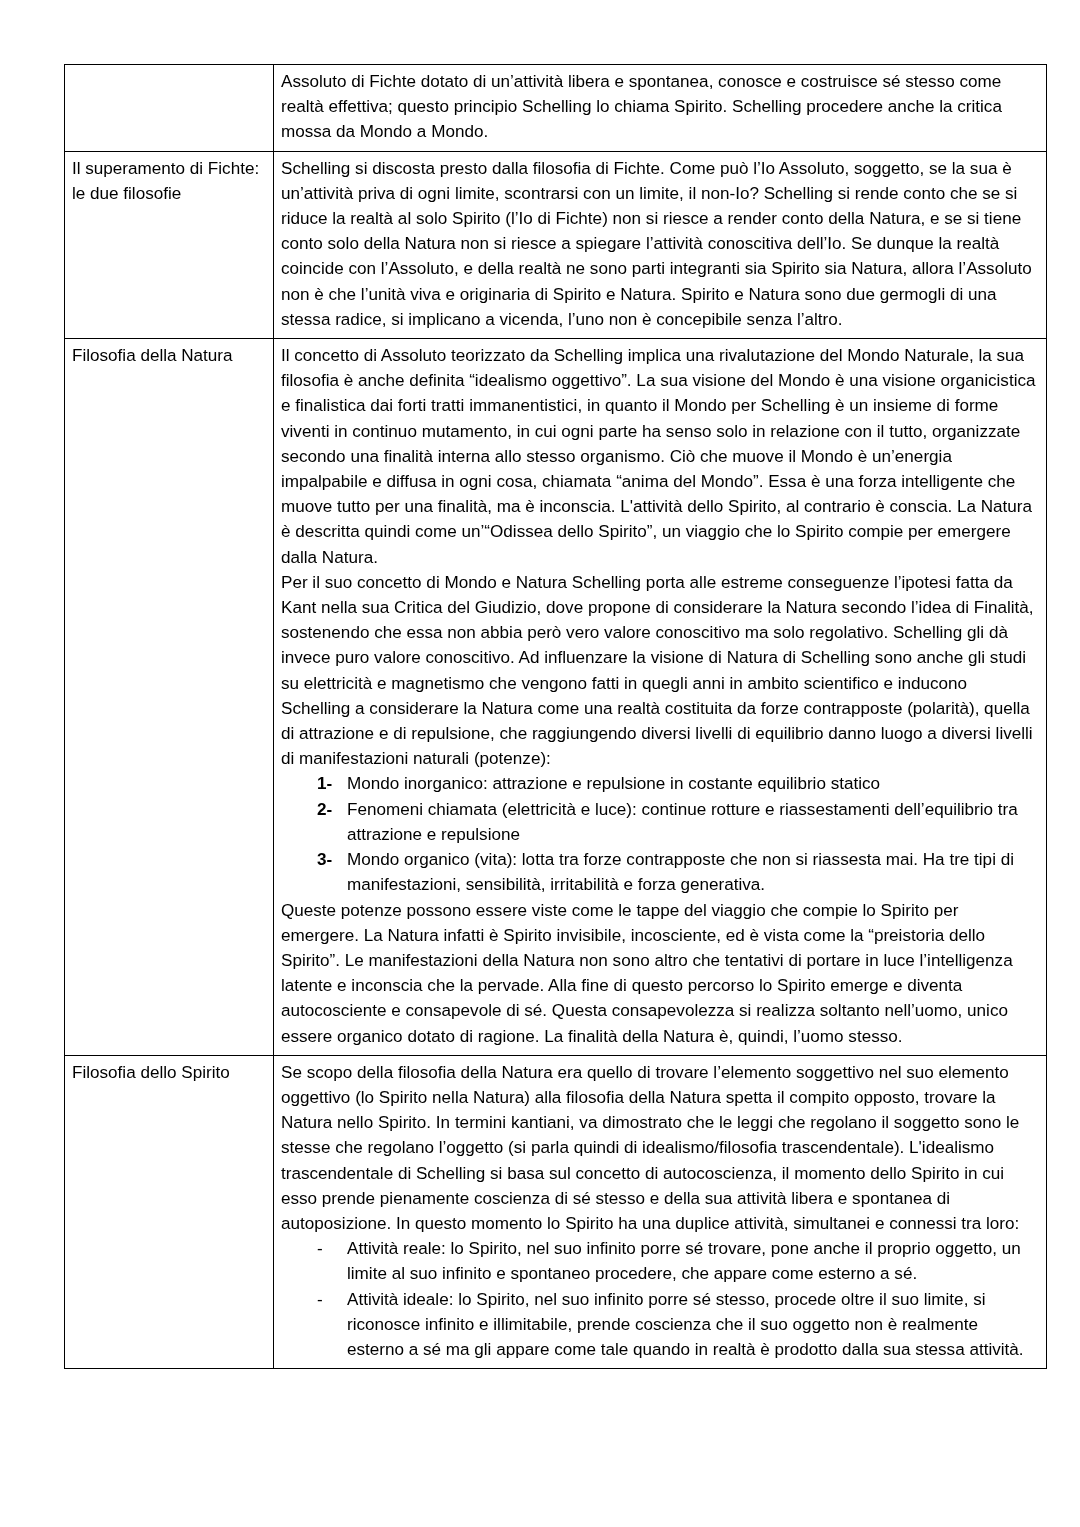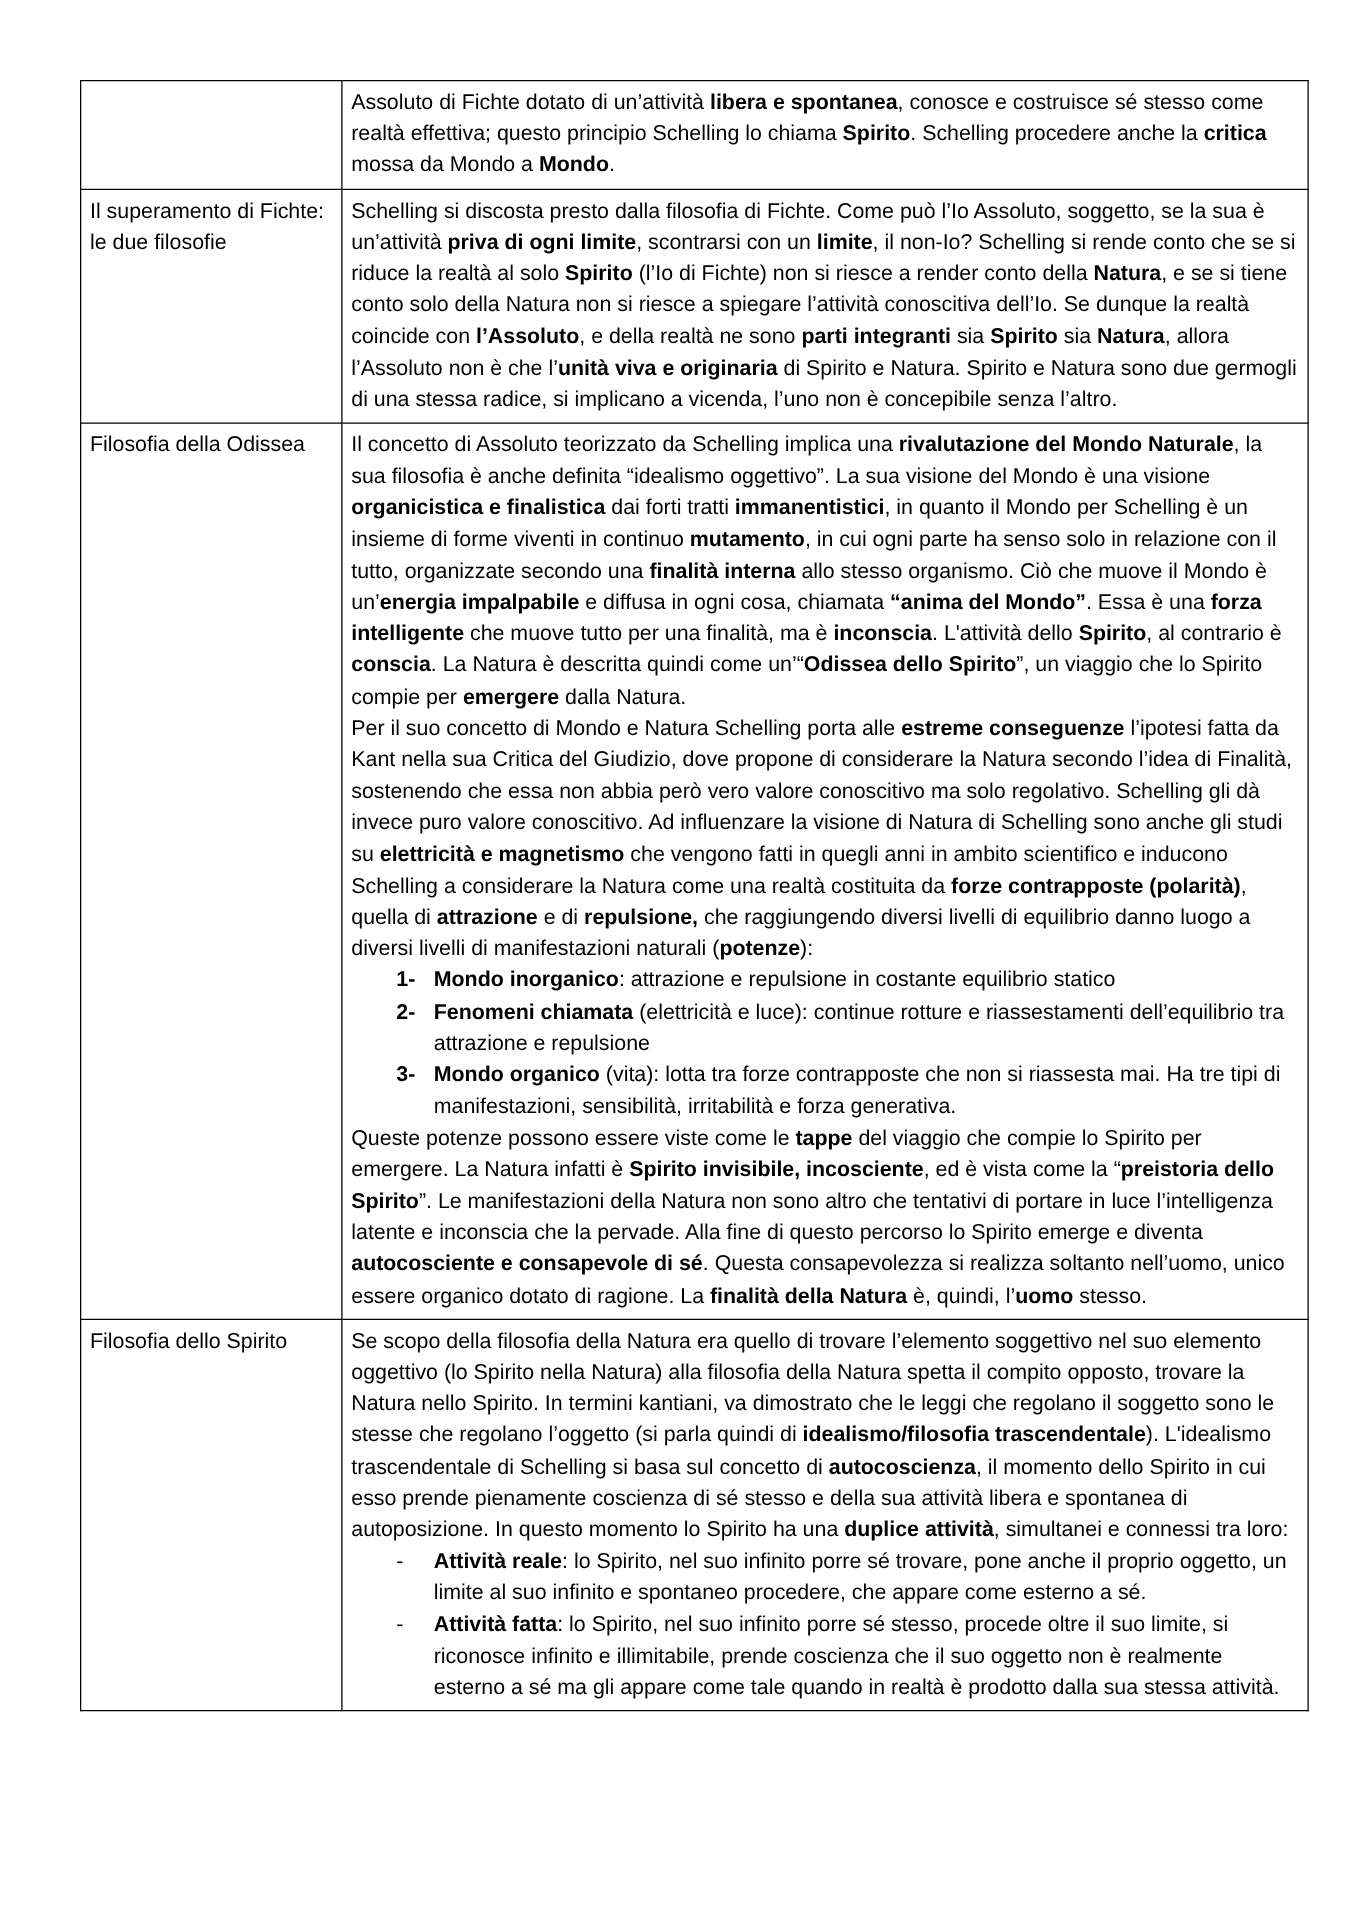--- a/index.html
+++ b/index.html
@@ -44,21 +44,21 @@
   }
   .para {
     margin: 0;
     text-align: left;
     hyphens: none;
   }
   .label-text {
     display: block;
     font-weight: normal;
   }
-  b, strong { font-weight: bold; }
+  b, strong { font-weight: normal; }
 
   
   ul.marker-list {
     list-style: none;
     margin: 0;
     padding: 0;
   }
   ul.marker-list > li {
     display: flex;
     align-items: flex-start;
@@ -97,21 +97,21 @@
         <tr>
           <td class="col-label">
             <span class="label-text">Il superamento di Fichte: le due filosofie</span>
           </td>
           <td class="col-body">
             <p class="para"><span>Schelling si discosta presto dalla filosofia di Fichte. Come può l’Io Assoluto, soggetto, se la sua è un’attività </span><b>priva di ogni limite</b><span>, scontrarsi con un </span><b>limite</b><span>, il non-Io? Schelling si rende conto che se si riduce la realtà al solo </span><b>Spirito</b><span> (l’Io di Fichte) non si riesce a render conto della </span><b>Natura</b><span>, e se si tiene conto solo della Natura non si riesce a spiegare l’attività conoscitiva dell’Io. Se dunque la realtà coincide con </span><b>l’Assoluto</b><span>, e della realtà ne sono </span><b>parti integranti</b><span> sia </span><b>Spirito</b><span> sia </span><b>Natura</b><span>, allora l’Assoluto non è che l’</span><b>unità viva e originaria</b><span> di Spirito e Natura. Spirito e Natura sono due germogli di una stessa radice, si implicano a vicenda, l’uno non è concepibile senza l’altro.</span></p>
           </td>
         </tr>
         <tr>
           <td class="col-label">
-            <span class="label-text">Filosofia della Odissea</span>
+            <span class="label-text">Filosofia della Natura</span>
           </td>
           <td class="col-body">
             <p class="para"><span>Il concetto di Assoluto teorizzato da Schelling implica una </span><b>rivalutazione del Mondo Naturale</b><span>, la sua filosofia è anche definita “idealismo oggettivo”. La sua visione del Mondo è una visione </span><b>organicistica e finalistica</b><span> dai forti tratti </span><b>immanentistici</b><span>, in quanto il Mondo per Schelling è un insieme di forme viventi in continuo </span><b>mutamento</b><span>, in cui ogni parte ha senso solo in relazione con il tutto, organizzate secondo una </span><b>finalità interna</b><span> allo stesso organismo. Ciò che muove il Mondo è un’</span><b>energia impalpabile</b><span> e diffusa in ogni cosa, chiamata </span><b>“anima del Mondo”</b><span>. Essa è una </span><b>forza intelligente</b><span> che muove tutto per una finalità, ma è </span><b>inconscia</b><span>. L'attività dello </span><b>Spirito</b><span>, al contrario è </span><b>conscia</b><span>. La Natura è descritta quindi come un’“</span><b>Odissea dello Spirito</b><span>”, un viaggio che lo Spirito compie per </span><b>emergere</b><span> dalla Natura.</span></p>
             <p class="para"><span>Per il suo concetto di Mondo e Natura Schelling porta alle </span><b>estreme conseguenze</b><span> l’ipotesi fatta da Kant nella sua Critica del Giudizio, dove propone di considerare la Natura secondo l’idea di Finalità, sostenendo che essa non abbia però vero valore conoscitivo ma solo regolativo. Schelling gli dà invece puro valore conoscitivo. Ad influenzare la visione di Natura di Schelling sono anche gli studi su </span><b>elettricità e magnetismo</b><span> che vengono fatti in quegli anni in ambito scientifico e inducono Schelling a considerare la Natura come una realtà costituita da </span><b>forze contrapposte (polarità)</b><span>, quella di </span><b>attrazione</b><span> e di </span><b>repulsione,</b><span> che raggiungendo diversi livelli di equilibrio danno luogo a diversi livelli di manifestazioni naturali (</span><b>potenze</b><span>):</span></p>
             <ul class="marker-list">
               <li>
                 <span class="marker">1-</span>
                 <span class="item-text"><b>Mondo inorganico</b><span>: attrazione e repulsione in costante equilibrio statico</span></span>
               </li>
               <li>
@@ -132,20 +132,20 @@
           </td>
           <td class="col-body">
             <p class="para"><span>Se scopo della filosofia della Natura era quello di trovare l’elemento soggettivo nel suo elemento oggettivo (lo Spirito nella Natura) alla filosofia della Natura spetta il compito opposto, trovare la Natura nello Spirito. In termini kantiani, va dimostrato che le leggi che regolano il soggetto sono le stesse che regolano l’oggetto (si parla quindi di </span><b>idealismo/filosofia trascendentale</b><span>). L'idealismo trascendentale di Schelling si basa sul concetto di </span><b>autocoscienza</b><span>, il momento dello Spirito in cui esso prende pienamente coscienza di sé stesso e della sua attività libera e spontanea di autoposizione. In questo momento lo Spirito ha una </span><b>duplice attività</b><span>, simultanei e connessi tra loro:</span></p>
             <ul class="marker-list dash">
               <li>
                 <span class="marker">-</span>
                 <span class="item-text"><b>Attività reale</b><span>: lo Spirito, nel suo infinito porre sé trovare, pone anche il proprio oggetto, un limite al suo infinito e spontaneo procedere, che appare come esterno a sé.</span></span>
               </li>
               <li>
                 <span class="marker">-</span>
-                <span class="item-text"><b>Attività fatta</b><span>: lo Spirito, nel suo infinito porre sé stesso, procede oltre il suo limite, si riconosce infinito e illimitabile, prende coscienza che il suo oggetto non è realmente esterno a sé ma gli appare come tale quando in realtà è prodotto dalla sua stessa attività.</span></span>
+                <span class="item-text"><b>Attività ideale</b><span>: lo Spirito, nel suo infinito porre sé stesso, procede oltre il suo limite, si riconosce infinito e illimitabile, prende coscienza che il suo oggetto non è realmente esterno a sé ma gli appare come tale quando in realtà è prodotto dalla sua stessa attività.</span></span>
               </li>
             </ul>
           </td>
         </tr>
       </tbody>
   </table>
 </div>
 
 </body></html>

